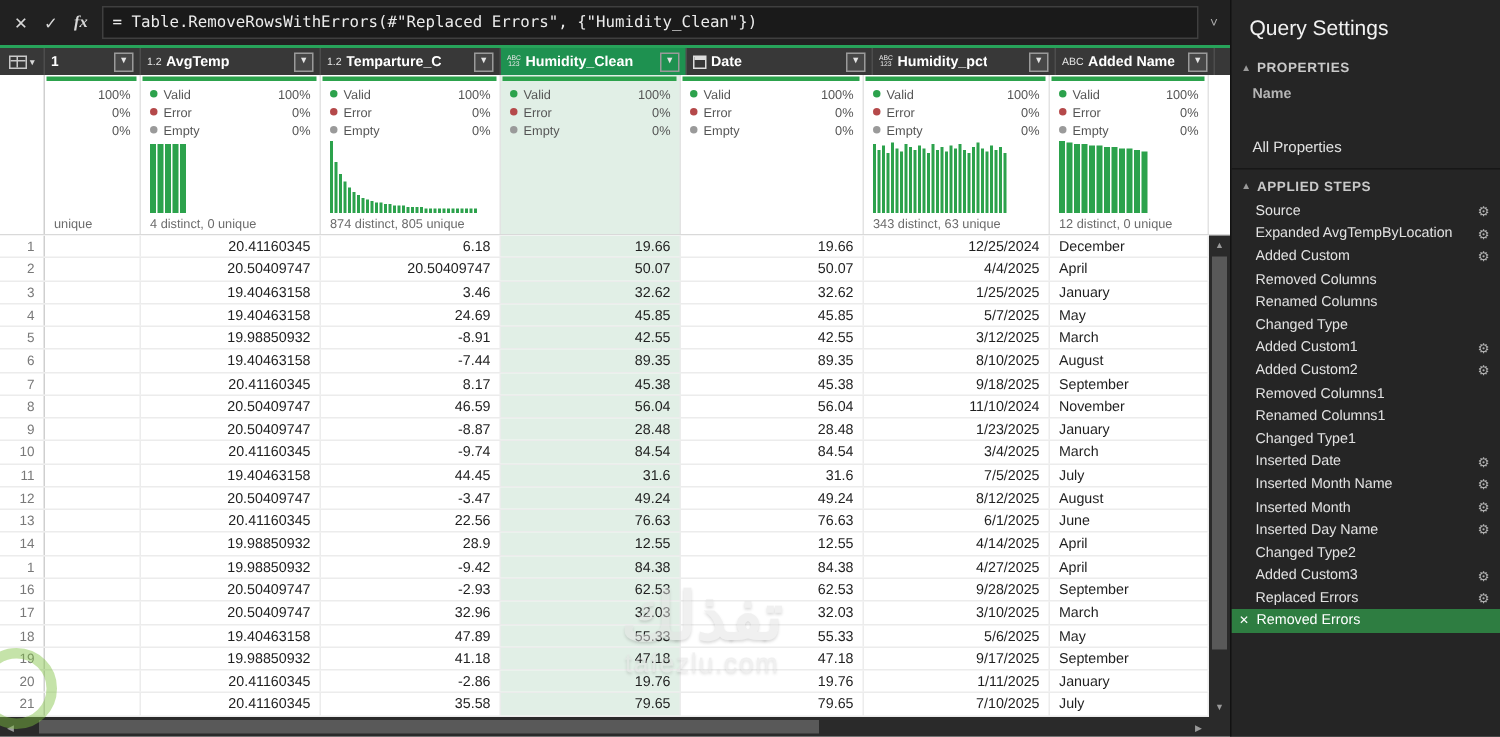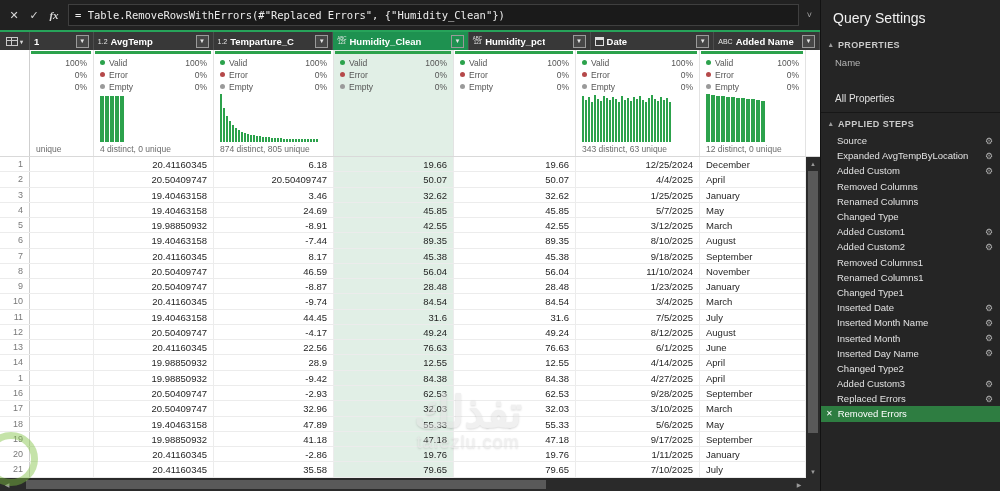--- a/index.html
+++ b/index.html
@@ -78,21 +78,21 @@
   .harrow.lft { left:0; } .harrow.rgt { right:0; }
   .sb-corner { position:absolute; right:0; bottom:0; width:14px; height:13px; background:#2a2a2a; }
 
   
   .panel { width:180px; background:#252525; color:#ddd; border-left:1px solid #121212;
     display:flex; flex-direction:column; overflow:hidden; }
   .panel-title { font-size:14px; color:#f2f2f2; padding:10px 12px 10px 12px; }
   .section-h { display:flex; align-items:center; gap:5px; font-size:9px; font-weight:bold;
     color:#c9c9c9; letter-spacing:.4px; padding:4px 8px; }
   .tri { font-size:7px; color:#9a9a9a; }
-  .name-label { font-size:9.5px; color:#b5b5b5; padding:3px 14px 20px; }
+  .name-label { font-size:9.5px; color:#b5b5b5; padding:3px 14px 20px;font-weight:bold; }
   .name-input { margin:1px 12px 4px; height:17px; border:1px solid #6d6d6d; background:#1d1d1d;
     color:#fff; font-size:10px; line-height:15px; padding:0 5px; }
   .all-props { font-size:10px; color:#e2e2e2; padding:5px 14px 8px; }
   .steps-wrap { border-top:1px solid #171717; padding-top:2px; flex:1; }
   .steps { }
   .step { display:flex; align-items:center; height:15.2px; padding:0 7px 0 16px; font-size:9.5px; color:#e2e2e2; }
   .step .gear { margin-left:auto; color:#b0b0b0; font-size:9px; }
   .step.selected { background:#2e7d41; color:#fff; padding-left:5px; }
   .step .del { margin-right:5px; font-size:8px; color:#fff; }
   .steplabel { white-space:nowrap; overflow:hidden; text-overflow:ellipsis; }
@@ -134,33 +134,33 @@
           <div class="h-cell" style="width: 120px; justify-content: space-between;">
             <span class="ticon">1.2</span>
             <span class="hname">AvgTemp</span>
             <span class="filterbtn">▼</span>
           </div>
           <div class="h-cell" style="width: 120px;">
             <span class="ticon">1.2</span>
             <span class="hname">Temparture_C</span>
             <span class="filterbtn">▼</span>
           </div>
-          <div class="h-cell selected" style="width: 136px;">
+          <div class="h-cell selected" style="width: 124px;">
             <span class="ticon stack">ABC<br>123</span>
             <span class="hname">Humidity_Clean</span>
             <span class="filterbtn">▼</span>
           </div>
+          <div class="h-cell" style="width: 124px;">
+            <span class="calicon"></span>
+            <span class="hname">Date</span>
+            <span class="filterbtn">▼</span>
+          </div>
           <div class="h-cell" style="width: 122px;">
             <span class="ticon stack">ABC<br>123</span>
             <span class="hname">Humidity_pct</span>
-            <span class="filterbtn">▼</span>
-          </div>
-          <div class="h-cell" style="width: 124px;">
-            <span class="calicon"></span>
-            <span class="hname">Date</span>
             <span class="filterbtn">▼</span>
           </div>
           <div class="h-cell" style="width: 106px;">
             <span class="ticon">ABC</span>
             <span class="hname">Added Name</span>
             <span class="filterbtn">▼</span>
           </div>
         </div>
 
       <div class="profile-row" id="profile-row">
@@ -488,21 +488,21 @@
             <div class="cell" style="width:120px;flex:0 0 120px;text-align:right">44.45</div>
             <div class="cell tint" style="width:120px;flex:0 0 120px;text-align:right">31.6</div>
             <div class="cell" style="width:122px;flex:0 0 122px;text-align:right">31.6</div>
             <div class="cell" style="width:124px;flex:0 0 124px;text-align:right">7/5/2025</div>
             <div class="cell" style="width:106px;flex:0 0 106px;text-align:left">July</div>
           </div>
           <div class="row">
             <div class="rownum">12</div>
             <div class="cell" style="width:64px;flex:0 0 64px;text-align:right"></div>
             <div class="cell" style="width:120px;flex:0 0 120px;text-align:right">20.50409747</div>
-            <div class="cell" style="width:120px;flex:0 0 120px;text-align:right">-4.17</div>
+            <div class="cell" style="width:120px;flex:0 0 120px;text-align:right">-3.47</div>
             <div class="cell tint" style="width:120px;flex:0 0 120px;text-align:right">49.24</div>
             <div class="cell" style="width:122px;flex:0 0 122px;text-align:right">49.24</div>
             <div class="cell" style="width:124px;flex:0 0 124px;text-align:right">8/12/2025</div>
             <div class="cell" style="width:106px;flex:0 0 106px;text-align:left">August</div>
           </div>
           <div class="row">
             <div class="rownum">13</div>
             <div class="cell" style="width:64px;flex:0 0 64px;text-align:right"></div>
             <div class="cell" style="width:120px;flex:0 0 120px;text-align:right">20.41160345</div>
             <div class="cell" style="width:120px;flex:0 0 120px;text-align:right">22.56</div>

